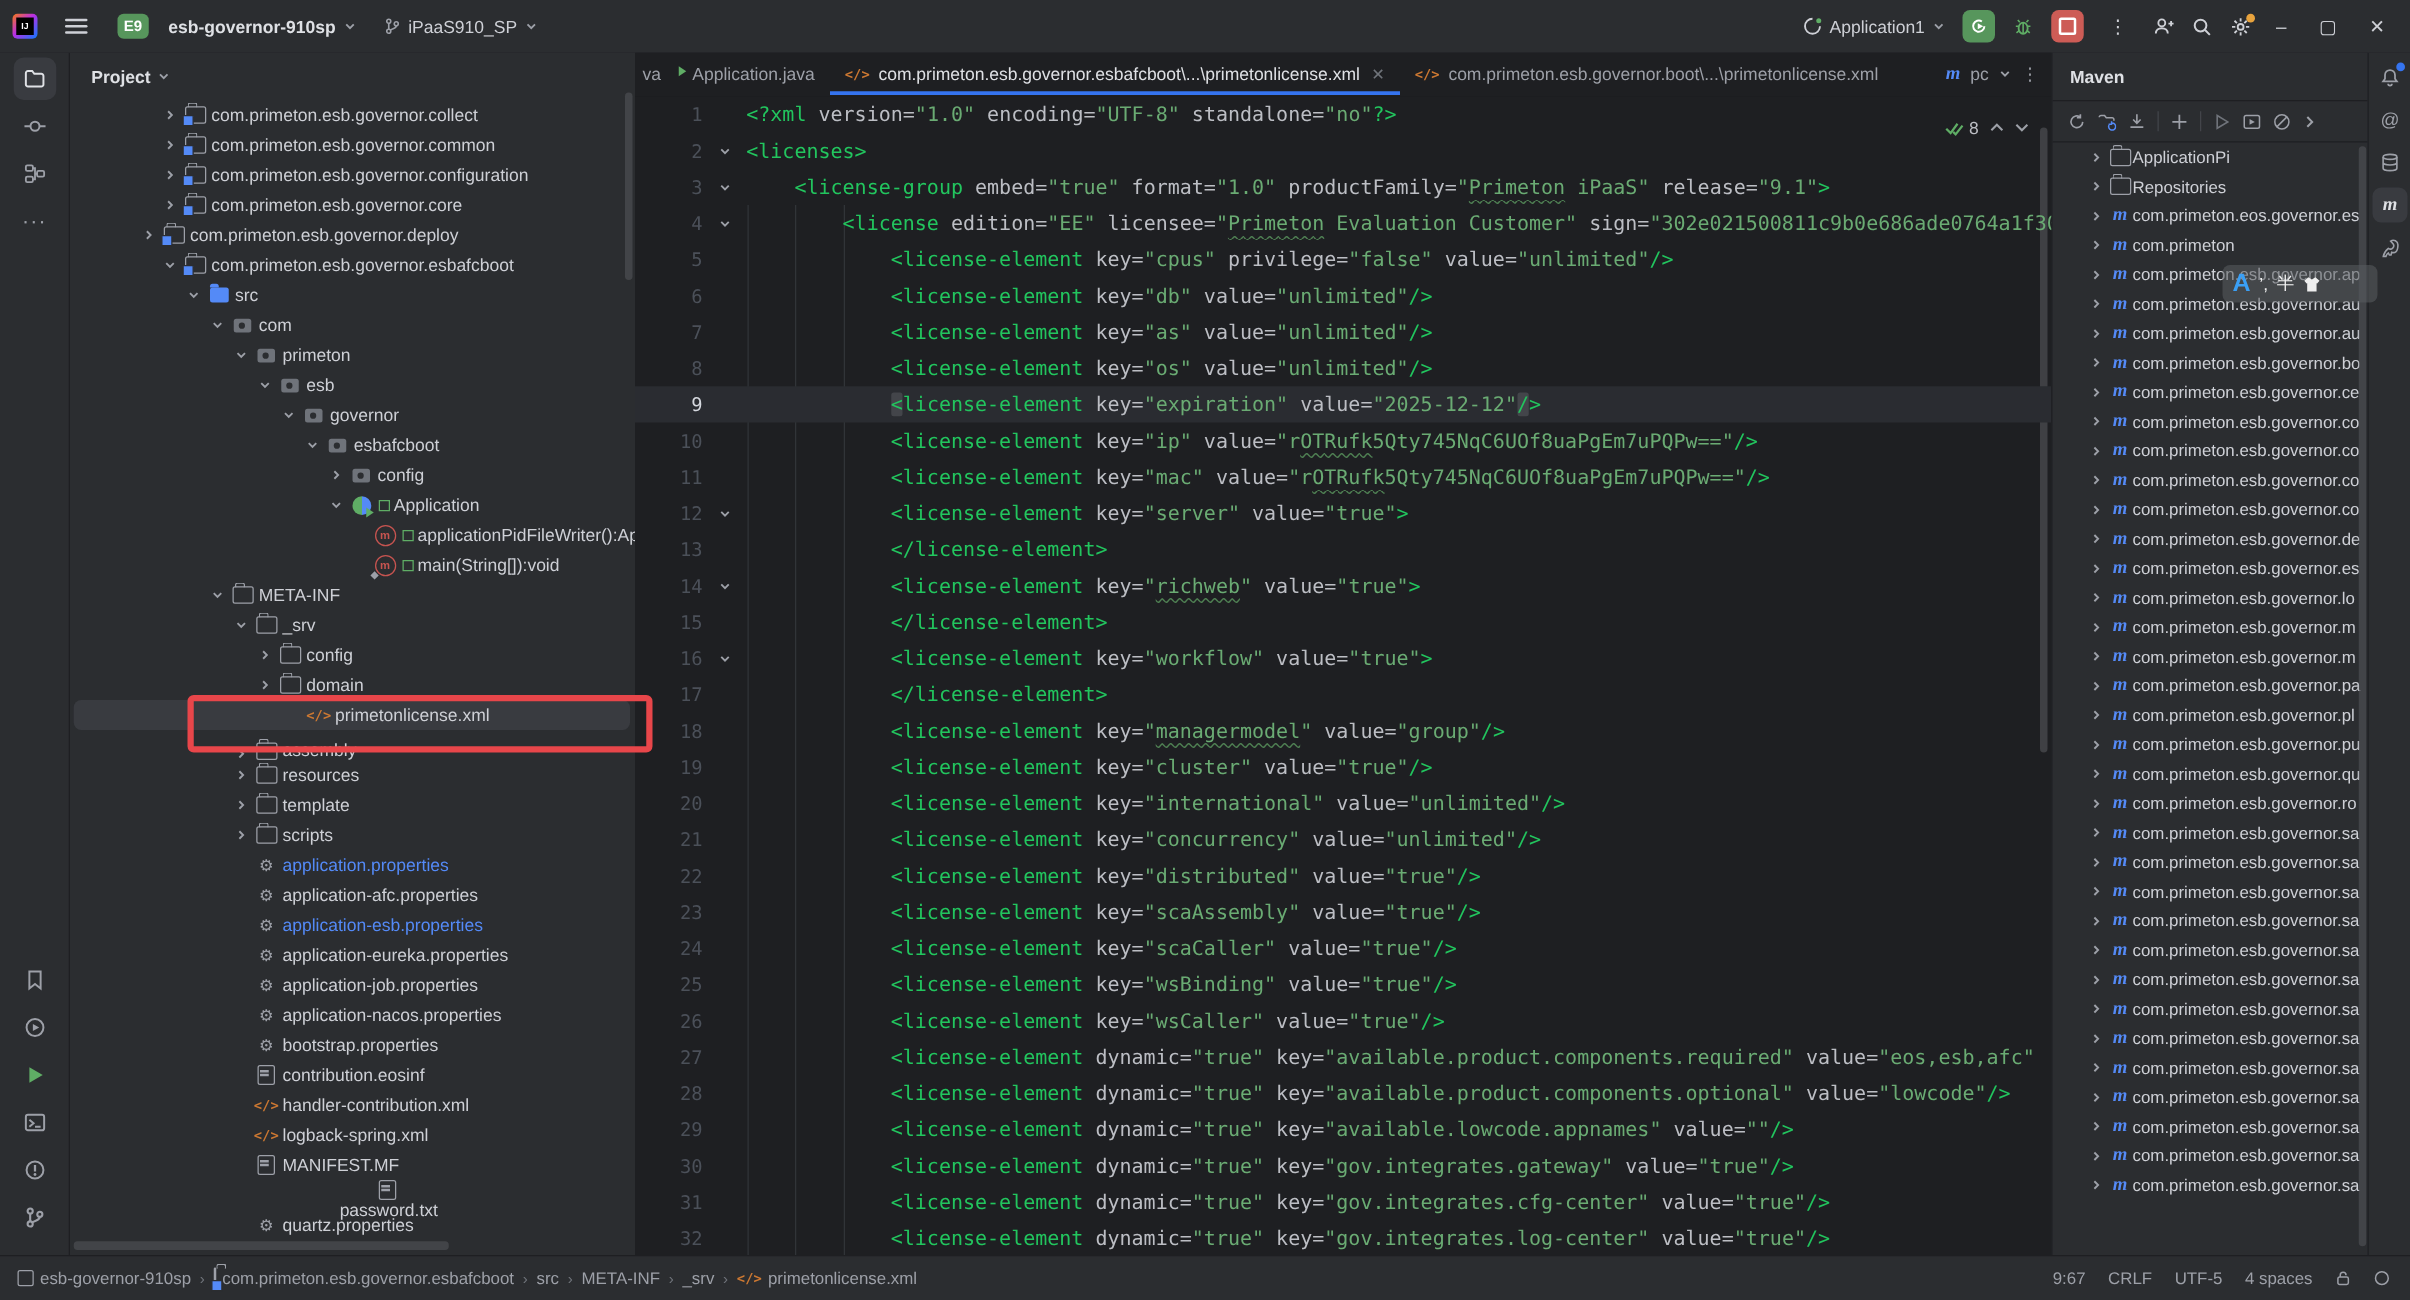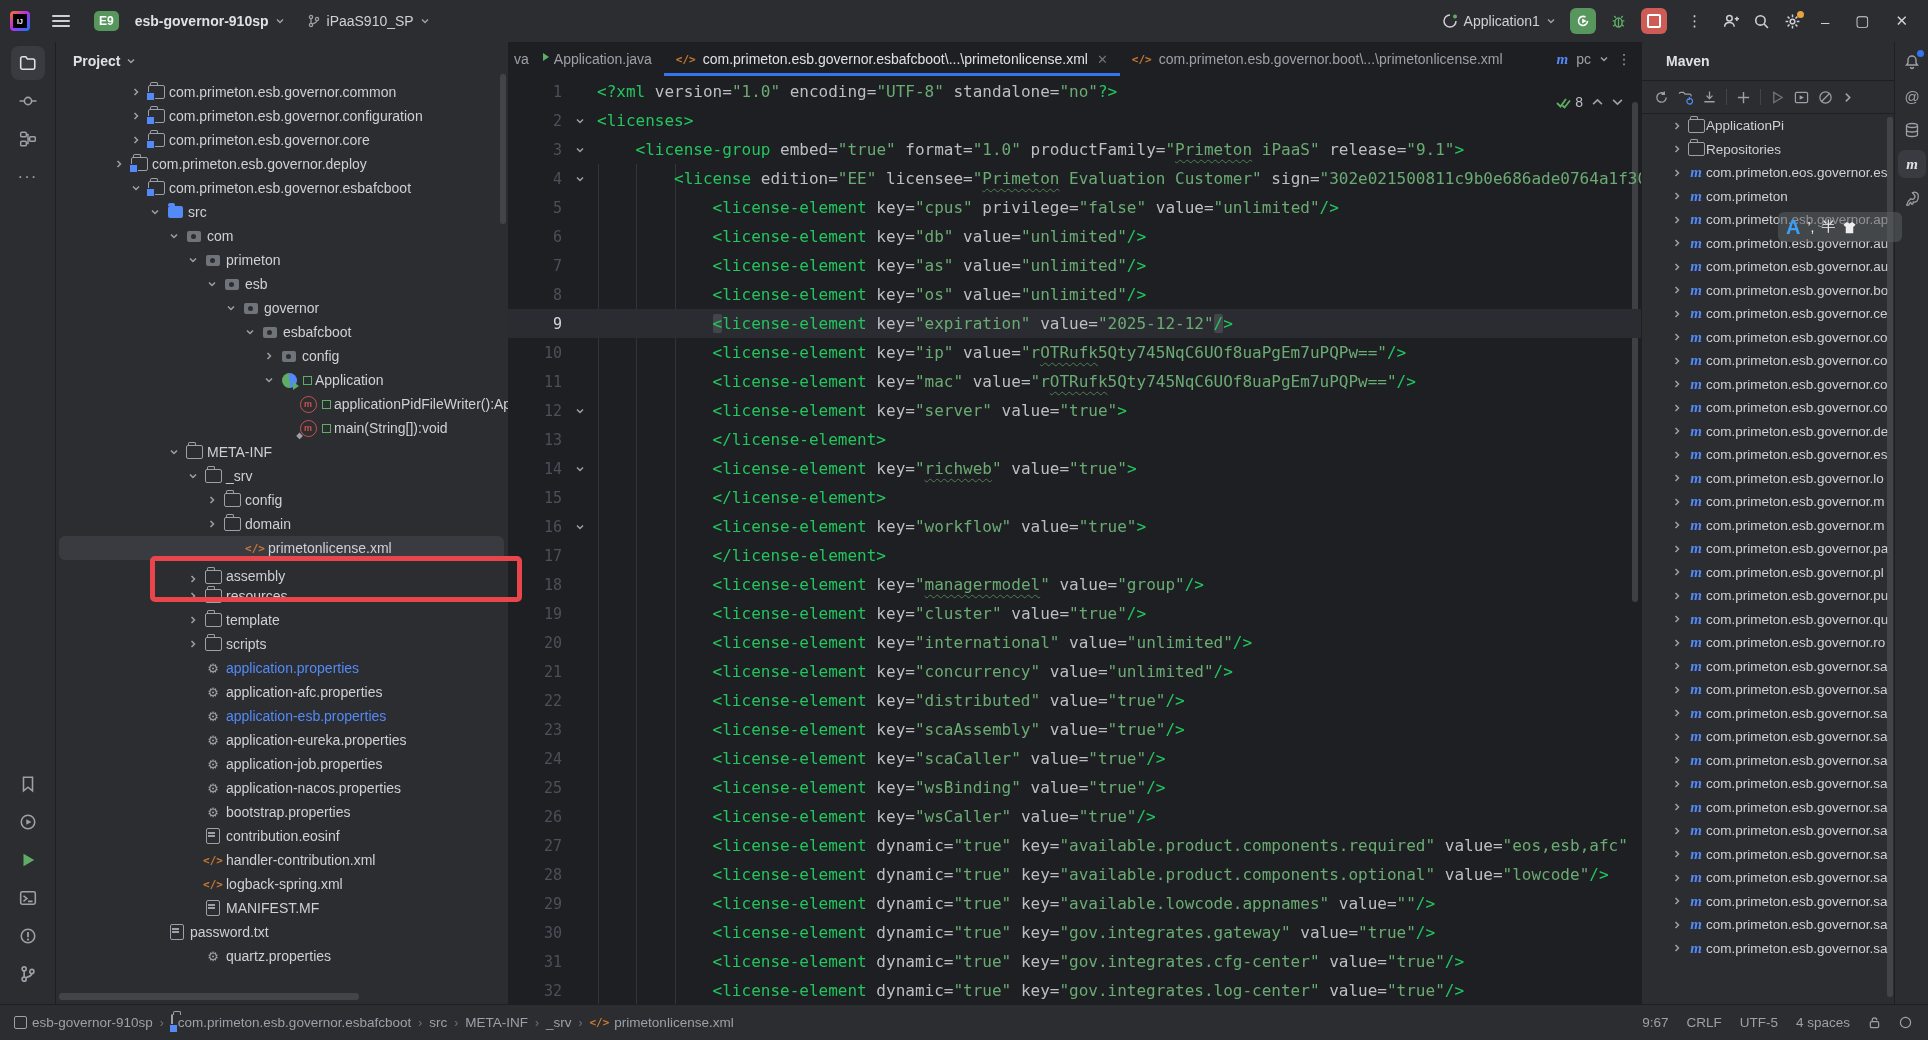--- a/index.html
+++ b/index.html
@@ -80,21 +80,21 @@
   .tk-t{color:#22c55e;}
   .tk-a{color:#bcbec4;}
   .tk-p{color:#bcbec4;}
   .tk-s{color:#6aab73;}
   .tk-w{color:#6aab73;text-decoration:underline wavy #4e8052 1px;text-underline-offset:4px;}
   .tk-hl{background:#43454a;border-radius:2px;}
   #inspect{position:absolute;right:18px;top:52px;display:flex;align-items:center;gap:9px;color:#9da0a8;font-size:14px;z-index:3;}
   #inspect .cnt{color:#bcbec4;}
   
   #maven{left:1641px;top:42px;width:253px;height:963px;background:#2b2d30;border-left:1px solid #1e1f22;overflow:hidden;}
-  .mv-head{height:38px;display:flex;align-items:center;padding-left:24px;font-size:14px;font-weight:bold;border-bottom:1px solid #1e1f22;}
+  .mv-head{height:38px;display:flex;align-items:center;padding-left:14px;font-size:14px;font-weight:bold;border-bottom:1px solid #1e1f22;}
   .mv-tools{height:32px;display:flex;align-items:center;gap:9px;padding-left:12px;color:#9da0a8;border-bottom:1px solid #1e1f22;}
   .mv-tools .sep{width:1px;height:16px;background:#43454a;}
   .mv-row{height:23.5px;display:flex;align-items:center;font-size:13.5px;color:#ced0d6;white-space:nowrap;cursor:pointer;overflow:hidden;}
   .mv-row .chvslot{width:18px;margin-left:26px;flex:none;display:flex;justify-content:center;color:#9da0a8;}
   .mv-row .ticon{width:20px;flex:none;display:flex;justify-content:center;}
   
   #rightbar{left:1894px;top:42px;width:34px;height:963px;background:#2b2d30;border-left:1px solid #1e1f22;}
   .rb-ico{width:28px;height:28px;margin:6px auto;border-radius:7px;display:flex;align-items:center;justify-content:center;cursor:pointer;color:#9da0a8;font-size:15px;position:relative;}
   .rb-ico.active{background:#393b40;color:#dfe1e5;}
   .bell-dot::after{content:"";position:absolute;top:2px;right:2px;width:7px;height:7px;border-radius:50%;background:#3574f0;}
@@ -270,72 +270,85 @@
         <span class="chvslot">
           <svg viewBox="0 0 10 10" width="10" height="10">
             <polyline points="3.5,2 6.5,5 3.5,8" fill="none" stroke="#9da0a8" stroke-width="1.5"></polyline>
           </svg>
         </span>
         <span class="ticon">
           <span class="fold-folder fold-mod">
             <span class="sq"></span>
           </span>
         </span>
-        <span class="lbl">com.primeton.esb.governor.common</span>
+        <span class="lbl">com.primeton.esb.governor.collect</span>
       </div>
       <div class="tree-row" style="padding-left: 71px;">
         <span class="chvslot">
           <svg viewBox="0 0 10 10" width="10" height="10">
             <polyline points="3.5,2 6.5,5 3.5,8" fill="none" stroke="#9da0a8" stroke-width="1.5"></polyline>
           </svg>
         </span>
         <span class="ticon">
           <span class="fold-folder fold-mod">
             <span class="sq"></span>
           </span>
         </span>
-        <span class="lbl">com.primeton.esb.governor.configuration</span>
+        <span class="lbl">com.primeton.esb.governor.common</span>
       </div>
       <div class="tree-row" style="padding-left: 71px;">
         <span class="chvslot">
           <svg viewBox="0 0 10 10" width="10" height="10">
             <polyline points="3.5,2 6.5,5 3.5,8" fill="none" stroke="#9da0a8" stroke-width="1.5"></polyline>
           </svg>
         </span>
         <span class="ticon">
           <span class="fold-folder fold-mod">
             <span class="sq"></span>
           </span>
         </span>
-        <span class="lbl">com.primeton.esb.governor.core</span>
-      </div>
-      <div class="tree-row" style="padding-left: 54px;">
+        <span class="lbl">com.primeton.esb.governor.configuration</span>
+      </div>
+      <div class="tree-row" style="padding-left: 71px;">
         <span class="chvslot">
           <svg viewBox="0 0 10 10" width="10" height="10">
             <polyline points="3.5,2 6.5,5 3.5,8" fill="none" stroke="#9da0a8" stroke-width="1.5"></polyline>
           </svg>
         </span>
         <span class="ticon">
           <span class="fold-folder fold-mod">
             <span class="sq"></span>
           </span>
         </span>
-        <span class="lbl">com.primeton.esb.governor.deploy</span>
-      </div>
-      <div class="tree-row" style="padding-left: 71px;">
-        <span class="chvslot">
-          <svg viewBox="0 0 10 10" width="10" height="10">
-            <polyline points="2,3.5 5,6.5 8,3.5" fill="none" stroke="#9da0a8" stroke-width="1.5"></polyline>
+        <span class="lbl">com.primeton.esb.governor.core</span>
+      </div>
+      <div class="tree-row" style="padding-left: 54px;">
+        <span class="chvslot">
+          <svg viewBox="0 0 10 10" width="10" height="10">
+            <polyline points="3.5,2 6.5,5 3.5,8" fill="none" stroke="#9da0a8" stroke-width="1.5"></polyline>
           </svg>
         </span>
         <span class="ticon">
           <span class="fold-folder fold-mod">
             <span class="sq"></span>
           </span>
         </span>
+        <span class="lbl">com.primeton.esb.governor.deploy</span>
+      </div>
+      <div class="tree-row" style="padding-left: 71px;">
+        <span class="chvslot">
+          <svg viewBox="0 0 10 10" width="10" height="10">
+            <polyline points="2,3.5 5,6.5 8,3.5" fill="none" stroke="#9da0a8" stroke-width="1.5"></polyline>
+          </svg>
+        </span>
+        <span class="ticon">
+          <span class="fold-folder fold-mod">
+            <span class="sq"></span>
+          </span>
+        </span>
         <span class="lbl">com.primeton.esb.governor.esbafcboot</span>
       </div>
       <div class="tree-row" style="padding-left: 90px;">
         <span class="chvslot">
           <svg viewBox="0 0 10 10" width="10" height="10">
             <polyline points="2,3.5 5,6.5 8,3.5" fill="none" stroke="#9da0a8" stroke-width="1.5"></polyline>
           </svg>
         </span>
         <span class="ticon">
           <span class="fold-src"></span>
@@ -581,21 +594,21 @@
         <span class="ticon xml-ico">&lt;/&gt;</span>
         <span class="lbl">logback-spring.xml</span>
       </div>
       <div class="tree-row" style="padding-left: 128px;">
         <span class="chvslot"></span>
         <span class="ticon">
           <span class="file-ico"></span>
         </span>
         <span class="lbl">MANIFEST.MF</span>
       </div>
-      <div class="tree-row" style="padding-left: 92px;">
+      <div class="tree-row" style="padding-left: 56px; flex-direction: column;">
         <span class="chvslot"></span>
         <span class="ticon">
           <span class="file-ico"></span>
         </span>
         <span class="lbl">password.txt</span>
       </div>
       <div class="tree-row" style="padding-left: 128px;">
         <span class="chvslot"></span>
         <span class="ticon gear-ico">⚙</span>
         <span class="lbl">quartz.properties</span>

